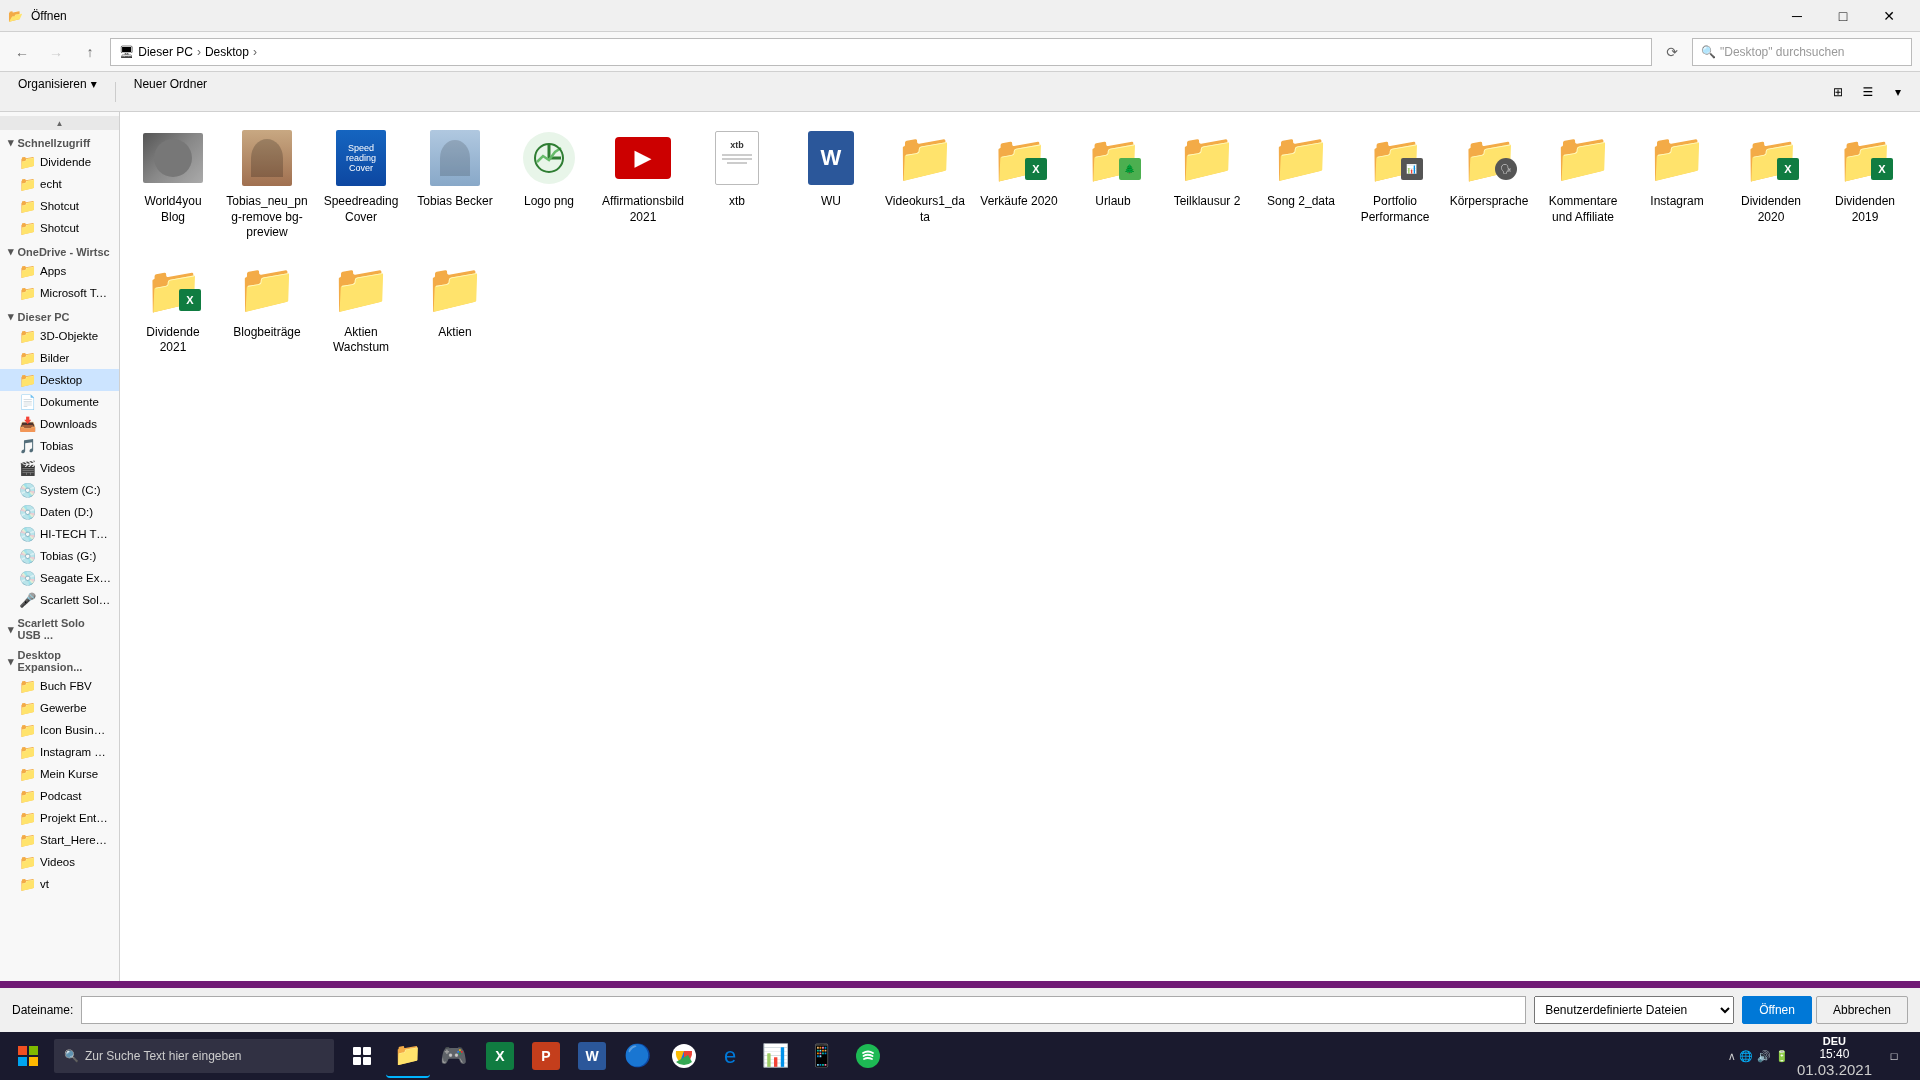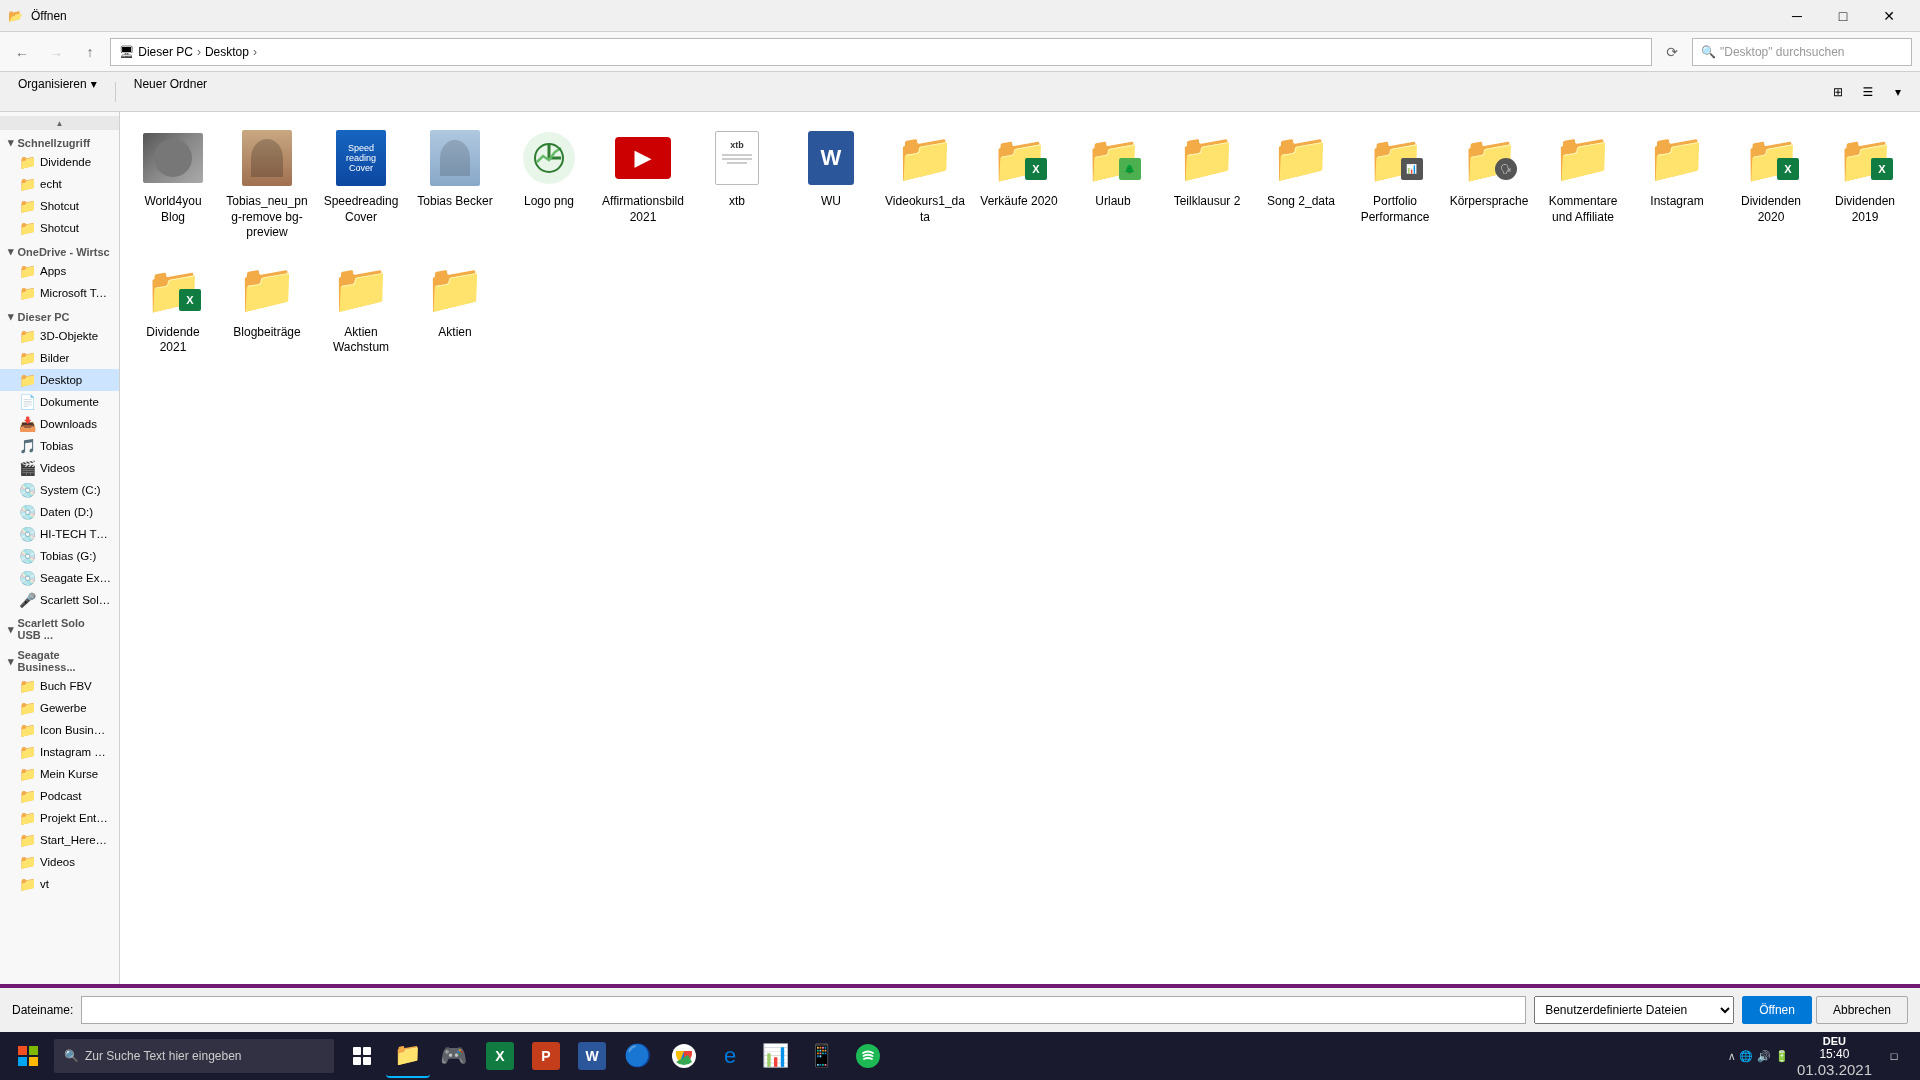--- a/index.html
+++ b/index.html
@@ -110,21 +110,21 @@
       cursor: pointer;
       border-radius: 2px;
       text-align: center;
     }
     .file-item .file-icon { width: 64px; height: 64px; display: flex; align-items: center; justify-content: center; margin-bottom: 4px; }
     .file-item .file-label { font-size: 12px; word-break: break-word; line-height: 1.3; max-width: 86px; color: #000; }
 
     
     .bottom-bar {
       background: #f0f0f0;
-      border-top: 4px solid #701a75;
+      border-top: 7px solid #701a75;
       padding: 8px 12px;
       display: flex;
       align-items: center;
       gap: 8px;
     }
     .filename-label { font-size: 12px; white-space: nowrap; }
     .filename-input {
       flex: 1; height: 28px; border: 1px solid #aaa; padding: 0 6px; font-size: 12px;
     }
     .filetype-wrap { position: relative; display: flex; align-items: flex-end; }
@@ -301,21 +301,21 @@
       <span class="sidebar-label">Scarlett Solo USB</span>
     </div>
 
     <div class="sidebar-section-header">
       <span>▾</span>
       <span>Scarlett Solo USB ...</span>
     </div>
 
     <div class="sidebar-section-header">
       <span>▾</span>
-      <span>Seagate Business...</span>
+      <span>Desktop Expansion...</span>
     </div>
     <div class="sidebar-item sidebar-indent">
       <span class="icon">📁</span>
       <span class="sidebar-label">Buch FBV</span>
     </div>
     <div class="sidebar-item sidebar-indent">
       <span class="icon">📁</span>
       <span class="sidebar-label">Gewerbe</span>
     </div>
     <div class="sidebar-item sidebar-indent">

